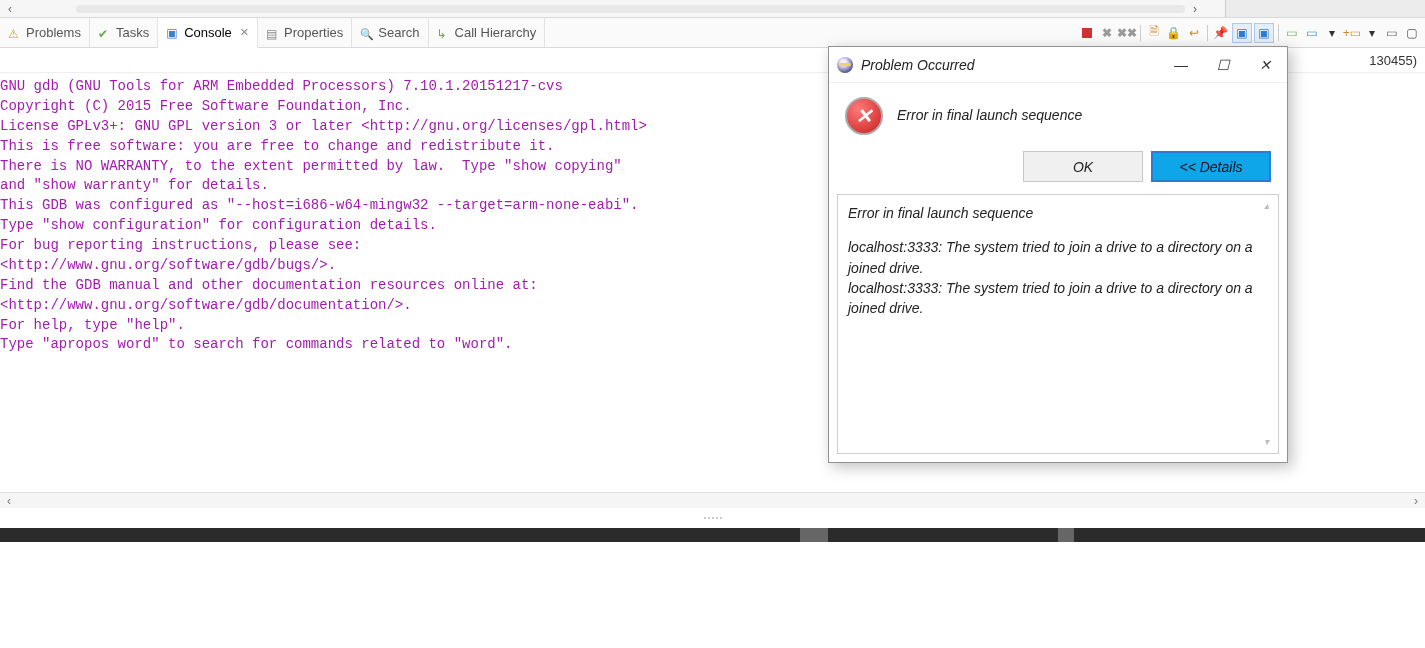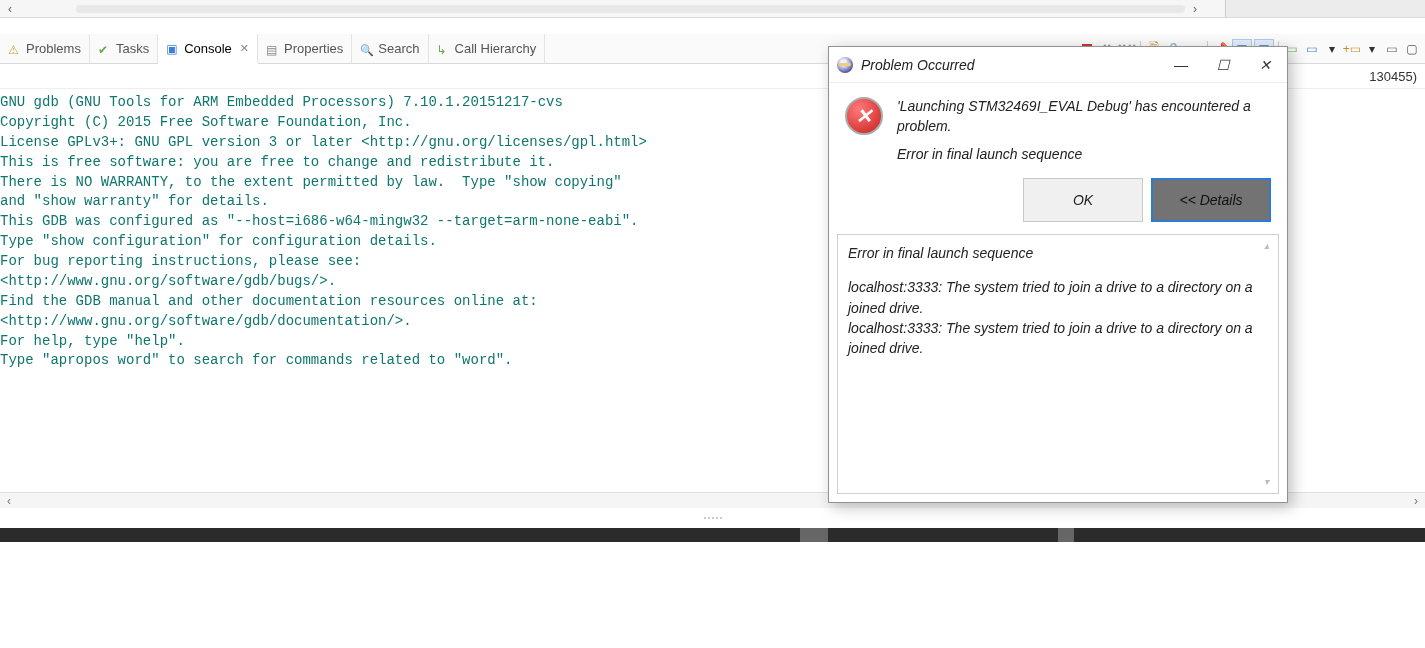--- a/index.html
+++ b/index.html
@@ -47,21 +47,20 @@
   }
 
   
   .tab-strip {
     height: 30px;
     display: flex;
     align-items: stretch;
     border-bottom: 1px solid #d9d9d9;
     background: #fafafa;
     position: relative;
-    margin-top: 16px;
   }
   .tab {
     display: flex;
     align-items: center;
     gap: 4px;
     padding: 0 8px;
     border-right: 1px solid #e3e3e3;
     color: #555;
     cursor: pointer;
     font-size: 13px;
@@ -109,21 +108,21 @@
     position:absolute; right: 8px;
   }
 
   
   .console {
     font-family: Consolas, "Courier New", monospace;
     font-size: 14px;
     white-space: pre;
     padding: 4px 0 14px 0;
     line-height: 1.42;
-    color: #0f766e;
+    color: #a21caf;
     height: 420px;
     overflow:hidden;
   }
 
   
   .bottom-scroll {
     position:absolute;
     left:0; right:0;
     top: 492px;
     height: 16px;
@@ -209,29 +208,29 @@
   .dlg-sub { margin-top:10px; font-size:14px;}
 
   .dlg-btn-row {
     display:flex;
     justify-content:flex-end;
     gap:8px;
     padding: 8px 16px 12px 16px;
   }
   .dlg-btn {
     min-width:120px;
-    height:44px;
+    height:31px;
     display:flex;align-items:center;justify-content:center;
     font-size:14px;
     background:#f0f0f0;
     border:1px solid #c7c7c7;
     cursor:pointer;
   }
   .dlg-btn.primary {
-    background:#737373;
+    background:#0ea5e9;
     border:2px solid #2b7cd3;
     color:#111;
   }
 
   .dlg-details {
     margin: 0 8px 8px 8px;
     border:1px solid #cfcfcf;
     padding:8px 10px;
     font-size:14px;
     color:#222;
@@ -362,21 +361,20 @@
     <div class="win-btns">
       <span class="win-btn">—</span>
       <span class="win-btn">☐</span>
       <span class="win-btn">✕</span>
     </div>
   </div>
 
   <div class="dlg-body">
     <div class="error-badge">✕</div>
     <div>
-      <div class="dlg-msg">'Launching STM32469I_EVAL Debug' has encountered a problem.</div>
       <div class="dlg-sub">Error in final launch sequence</div>
     </div>
   </div>
 
   <div class="dlg-btn-row">
     <div class="dlg-btn">
       <span>OK</span>
     </div>
     <div class="dlg-btn primary">
       <span>&lt;&lt; Details</span>

